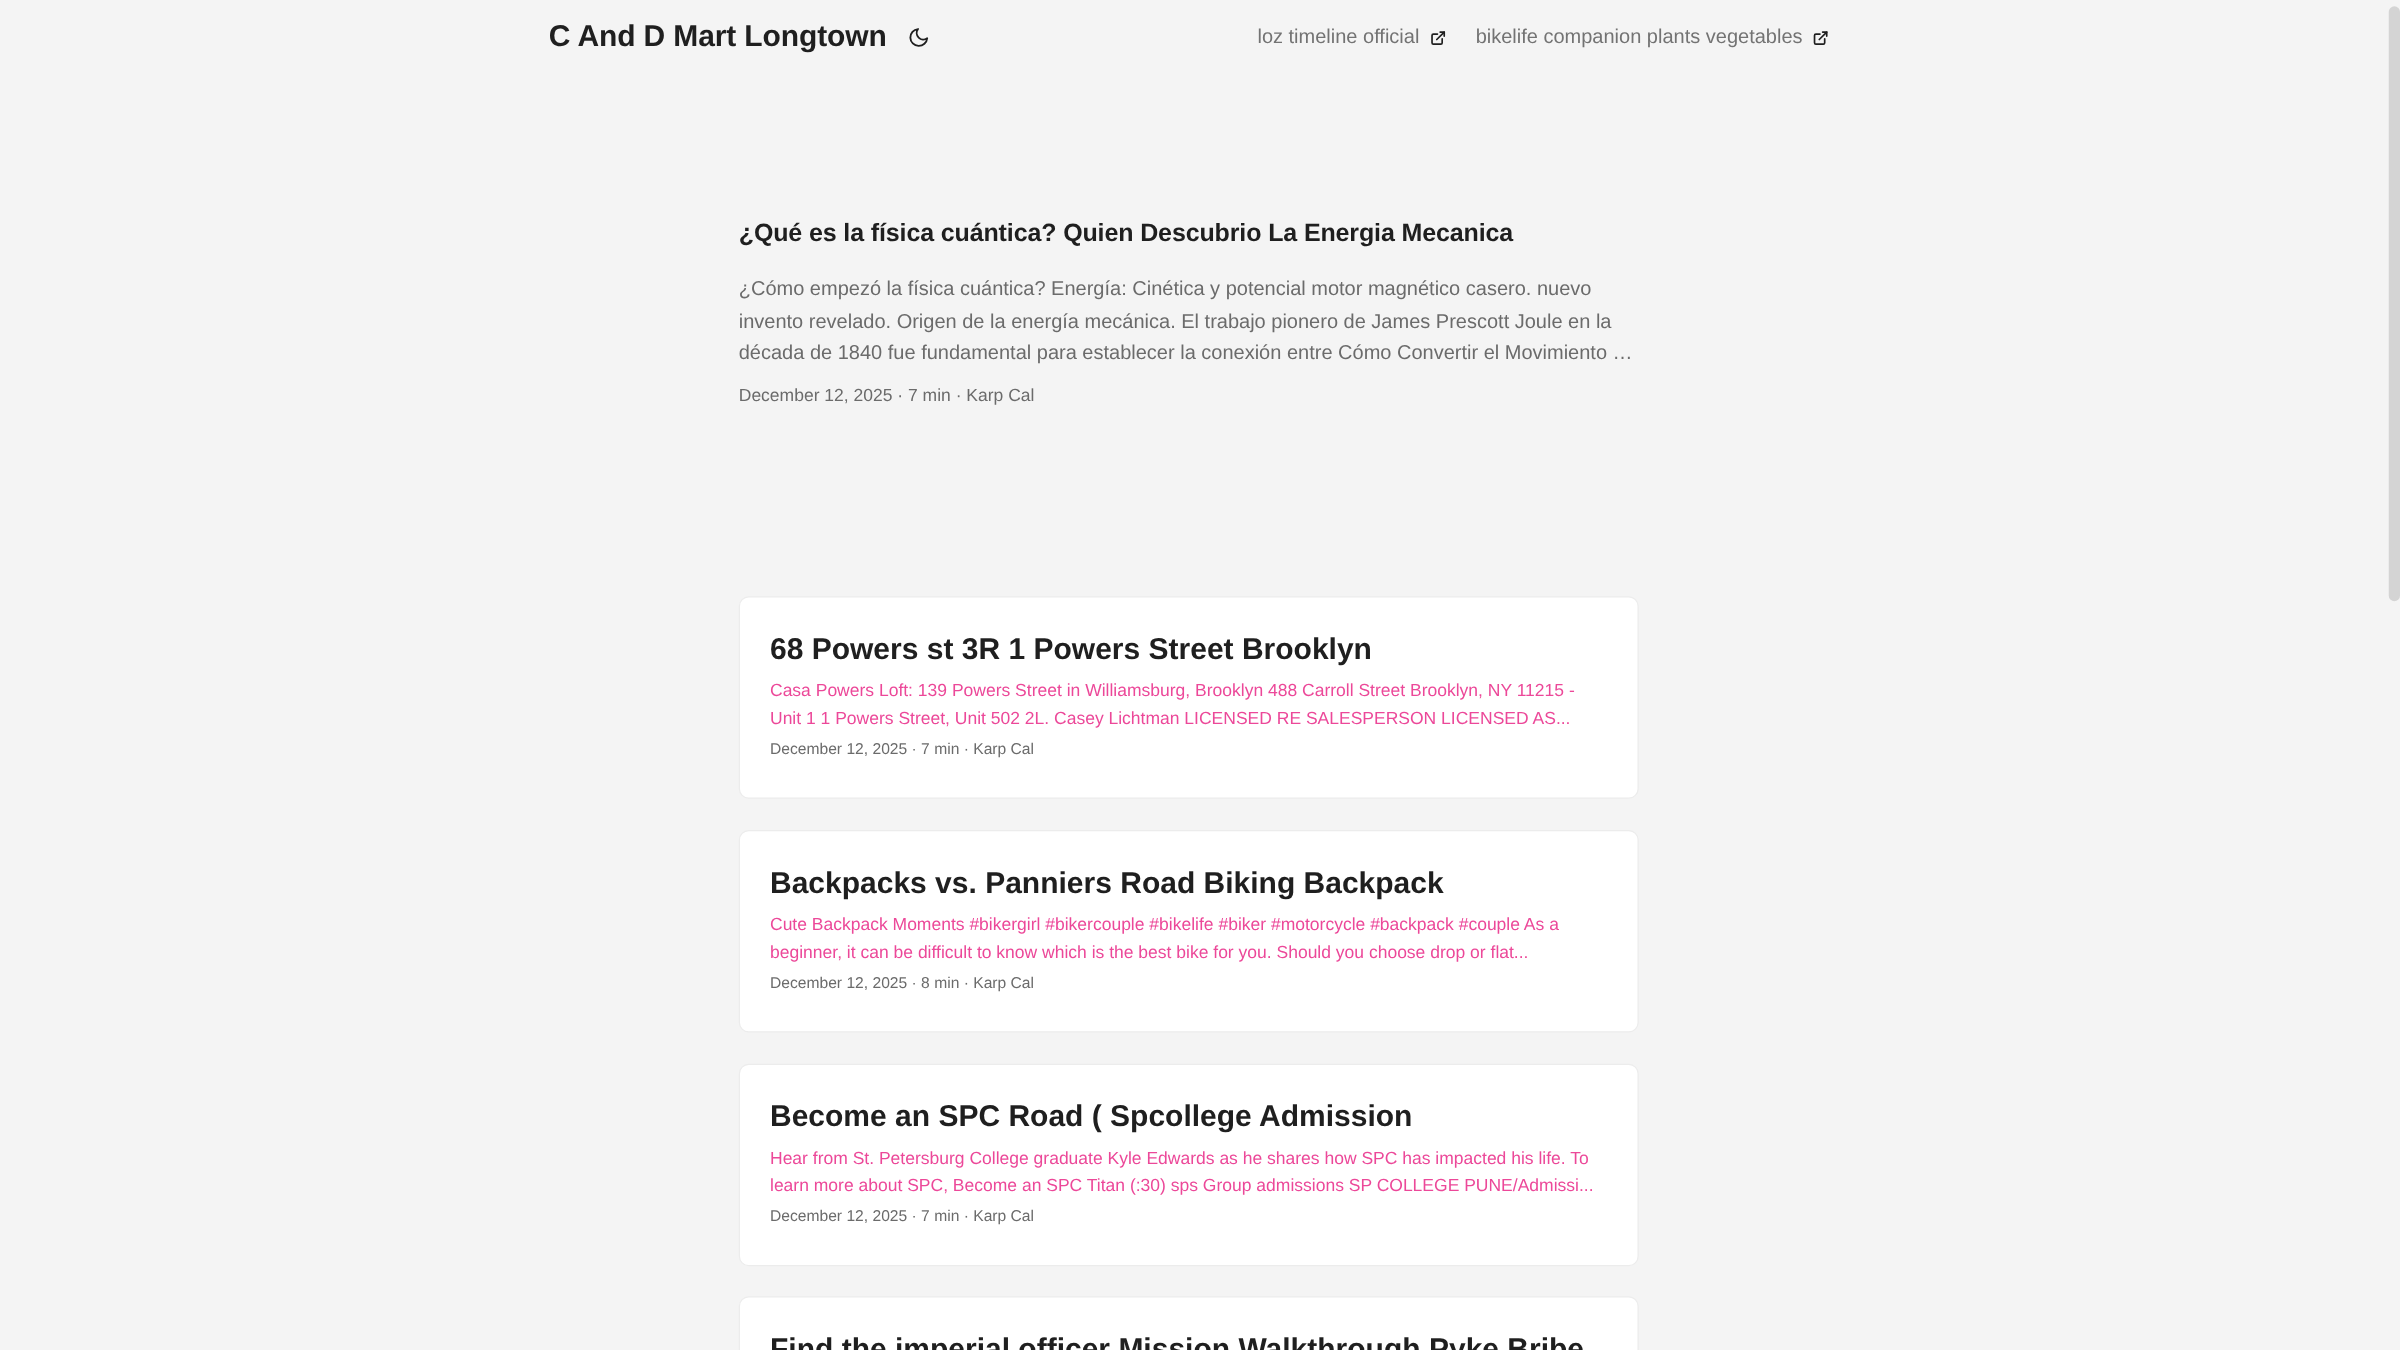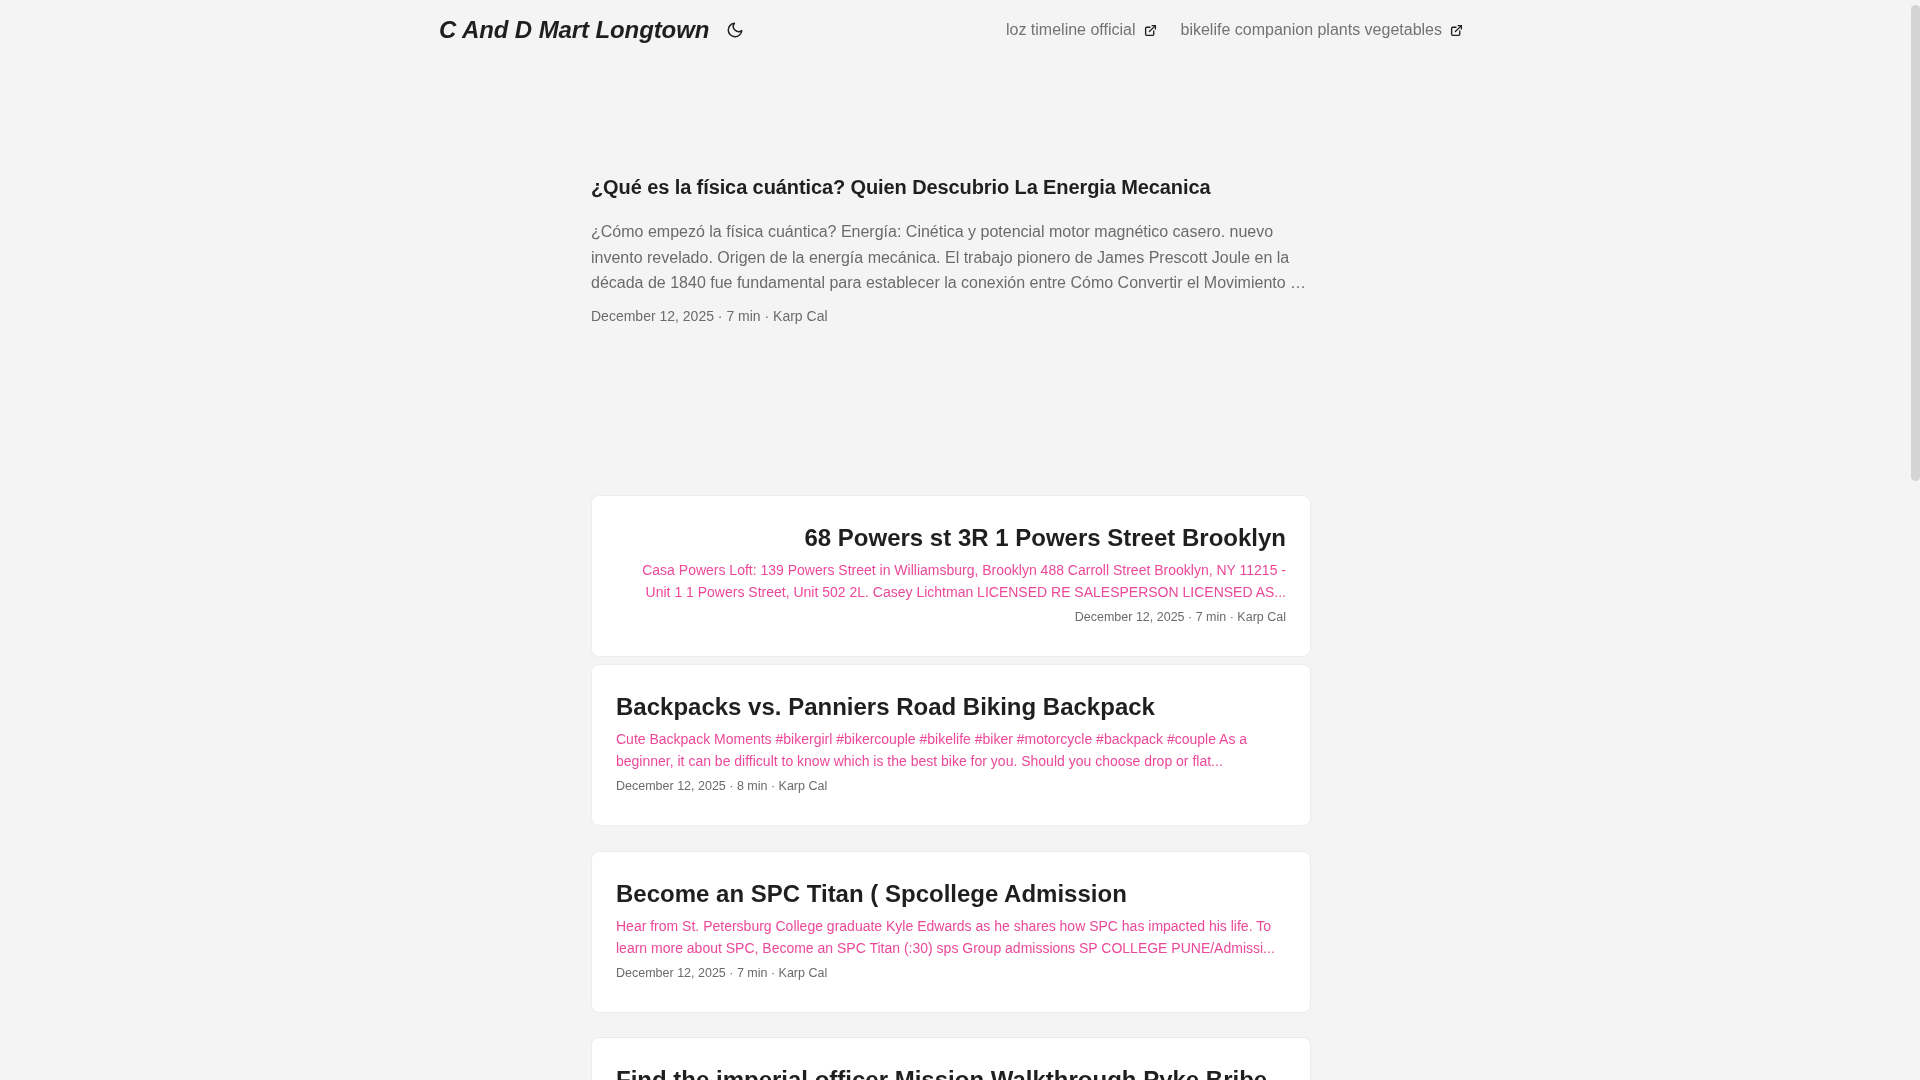--- a/index.html
+++ b/index.html
@@ -9,21 +9,21 @@
       font-family: "Liberation Sans", sans-serif;
       color: #1f1f1f;
     }
     .page { position: relative; width: 1920px; height: 1080px; }
 
     
     .header {
       position: absolute; left: 439px; top: 0; width: 1024px; height: 60px;
       display: flex; align-items: center; justify-content: space-between;
     }
-    .brand { display: flex; align-items: center; gap: 12px; font-style: italic; }
+    .brand { display: flex; align-items: center; gap: 12px; }
     .logo {
       font-size: 24px; font-weight: 700; color: #1f1f1f; text-decoration: none;
       letter-spacing: -0.1px;
     }
     .theme-toggle {
       width: 24px; height: 24px; display: flex; align-items: center; justify-content: center;
       cursor: pointer; margin-left: 2px;
     }
     .nav { display: flex; align-items: center; gap: 24px; }
     .nav-link {
@@ -108,34 +108,34 @@
   </header>
 
   <main class="main">
 
     <article class="hero">
       <h1 class="hero-title">¿Qué es la física cuántica? Quien Descubrio La Energia Mecanica</h1>
       <p class="hero-desc">¿Cómo empezó la física cuántica? Energía: Cinética y potencial motor magnético casero. nuevo invento revelado. Origen de la energía mecánica. El trabajo pionero de James Prescott Joule en la década de 1840 fue fundamental para establecer la conexión entre Cómo Convertir el Movimiento en Electricidad, el principio</p>
       <div class="hero-meta">December 12, 2025 · 7 min · Karp Cal</div>
     </article>
 
-    <article class="card" style="top:495px;text-align:right;">
+    <article class="card" style="top:477px;">
       <h2 class="card-title">68 Powers st 3R 1 Powers Street Brooklyn</h2>
       <p class="card-desc">Casa Powers Loft: 139 Powers Street in Williamsburg, Brooklyn 488 Carroll Street Brooklyn, NY 11215 - Unit 1 1 Powers Street, Unit 502 2L. Casey Lichtman LICENSED RE SALESPERSON LICENSED AS...</p>
       <div class="card-meta">December 12, 2025 · 7 min · Karp Cal</div>
     </article>
 
     <article class="card" style="top:664px;">
       <h2 class="card-title">Backpacks vs. Panniers Road Biking Backpack</h2>
       <p class="card-desc">Cute Backpack Moments #bikergirl #bikercouple #bikelife #biker #motorcycle #backpack #couple As a beginner, it can be difficult to know which is the best bike for you. Should you choose drop or flat...</p>
       <div class="card-meta">December 12, 2025 · 8 min · Karp Cal</div>
     </article>
 
     <article class="card" style="top:851px;">
-      <h2 class="card-title">Become an SPC Titan ( Spcollege Admission</h2>
+      <h2 class="card-title">Become an SPC Road ( Spcollege Admission</h2>
       <p class="card-desc">Hear from St. Petersburg College graduate Kyle Edwards as he shares how SPC has impacted his life. To learn more about SPC, Become an SPC Titan (:30) sps Group admissions SP COLLEGE PUNE/Admissi...</p>
       <div class="card-meta">December 12, 2025 · 7 min · Karp Cal</div>
     </article>
 
     <article class="card" style="top:1037px;">
       <h2 class="card-title">Find the imperial officer Mission Walkthrough Pyke Bribe</h2>
       <p class="card-desc"></p>
       <div class="card-meta"></div>
     </article>
 

